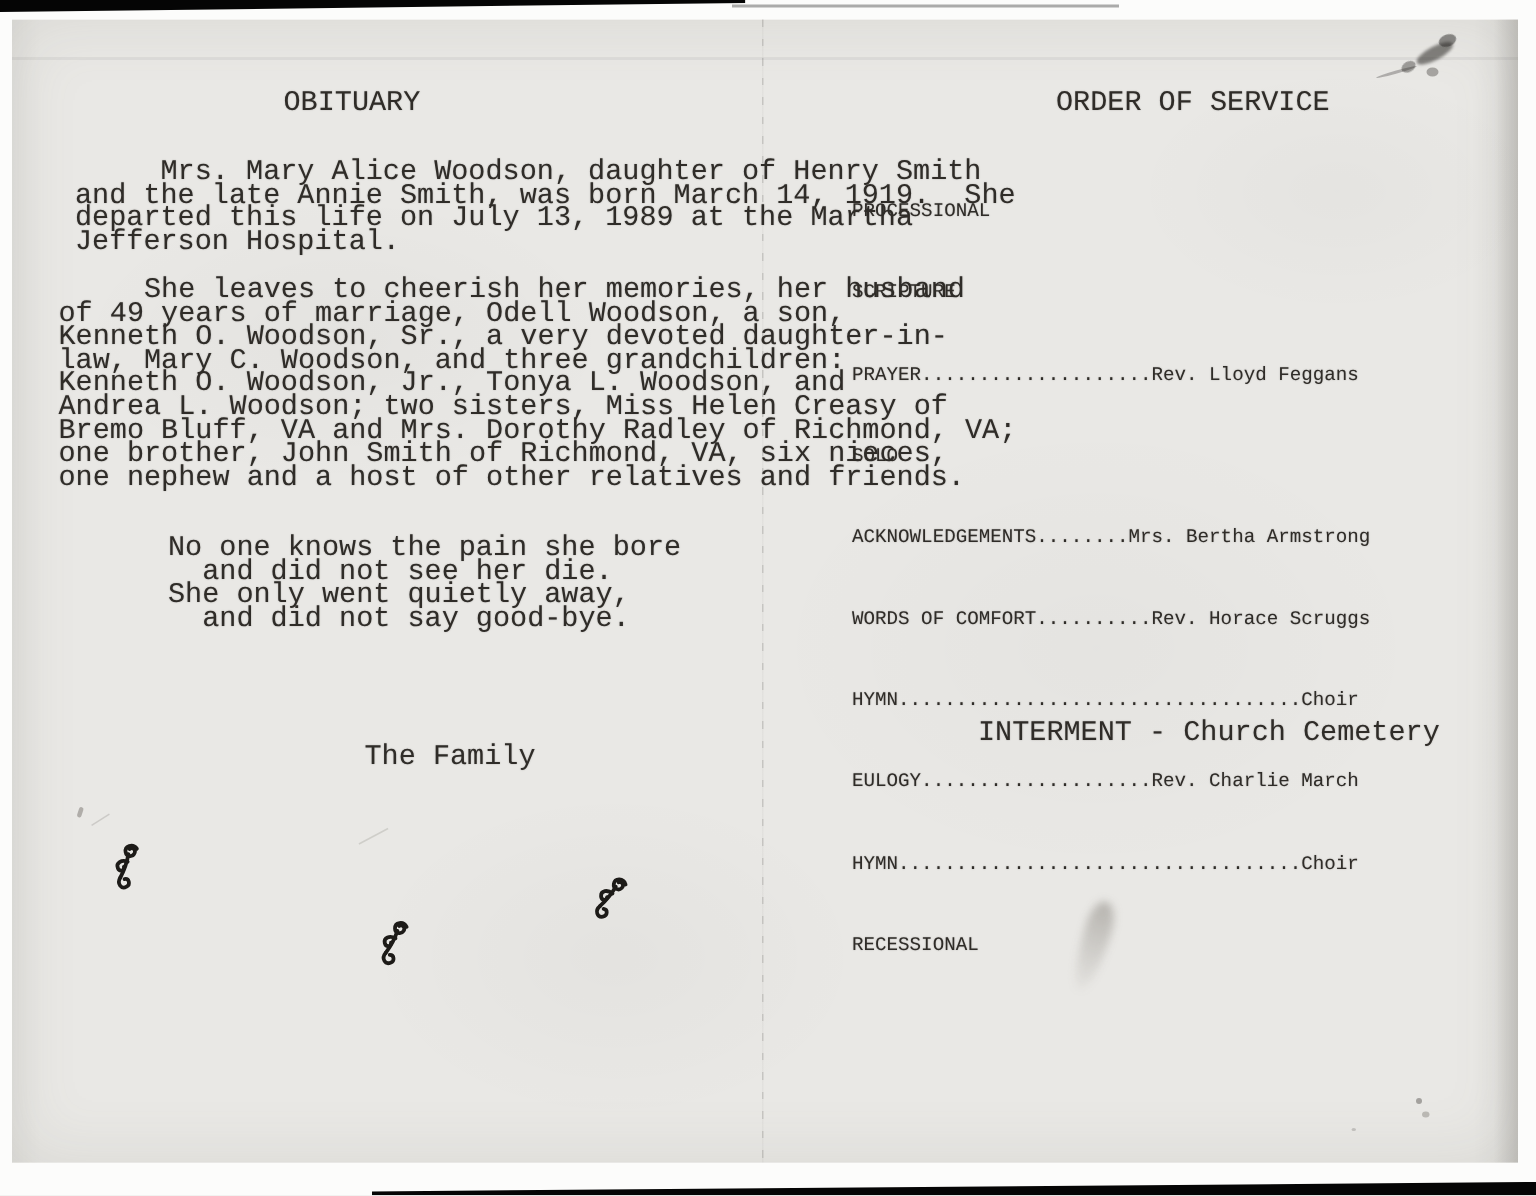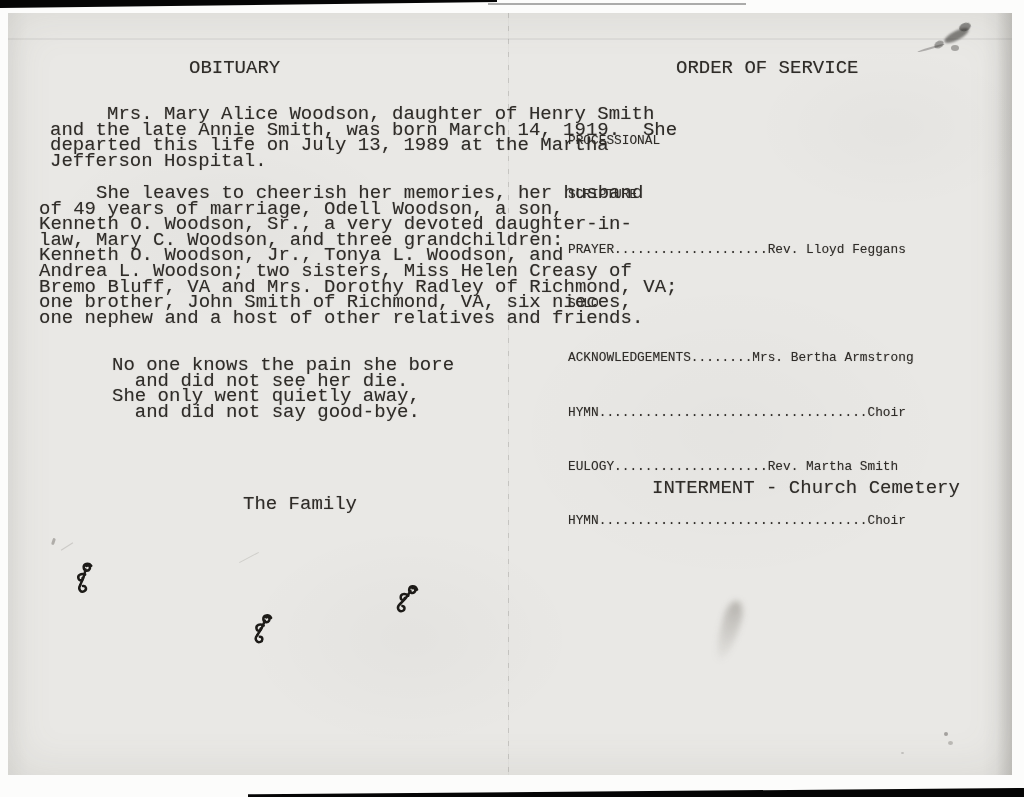--- a/index.html
+++ b/index.html
@@ -121,30 +121,32 @@
     <path d="M14.5 8.5 C13 14 10.5 19 7.5 23.5"></path>
     <path d="M7.5 23.5 C4.5 27.5 7.5 31.5 11 30 C14 28.7 13.2 24.5 10.2 24.8"></path>
     <path d="M13.5 13.5 C9.5 11.5 5.5 13.5 6.5 17 C7.3 19.8 11 19.4 10.6 16.6"></path>
   </g>
 </svg>
 
 <div class="hairline" style="left:52px;top:538px;width:3px;height:7px;transform:rotate(18deg);border-radius:2px;"></div>
 <div class="hairline" style="left:60px;top:546px;width:14px;height:1px;transform:rotate(-32deg);opacity:.5;"></div>
 <div class="hairline" style="left:238px;top:557px;width:22px;height:1px;transform:rotate(-28deg);opacity:.45;"></div>
 
-<div class="mono" style="left:676px;top:61px;">ORDER OF SERVICE</div>
+<div class="mono" style="left:704px;top:61px;">ORDER OF SERVICE</div>
 <div class="service-list">
   <div class="service-line">PROCESSIONAL</div>
   <div class="service-line">SCRIPTURE</div>
   <div class="service-line">PRAYER....................Rev. Lloyd Feggans</div>
   <div class="service-line">SOLO</div>
   <div class="service-line">ACKNOWLEDGEMENTS........Mrs. Bertha Armstrong</div>
+  <div class="service-line">WORDS OF COMFORT..........Rev. Horace Scruggs</div>
   <div class="service-line">HYMN...................................Choir</div>
-  <div class="service-line">EULOGY....................Rev. Martha Smith</div>
+  <div class="service-line">EULOGY....................Rev. Charlie March</div>
   <div class="service-line">HYMN...................................Choir</div>
+  <div class="service-line">RECESSIONAL</div>
 </div>
 <div class="mono" style="left:652px;top:481px;text-align:right;">INTERMENT - Church Cemetery</div>
 
 <div class="smudge-cluster">
   <div class="blob" style="left:28px;top:13px;width:27px;height:9px;transform:rotate(-28deg);background:rgba(40,38,35,0.55);filter:blur(1px);"></div>
   <div class="blob" style="left:44px;top:5px;width:12px;height:8px;transform:rotate(-20deg);background:rgba(40,38,35,0.5);filter:blur(0.5px);"></div>
   <div class="blob" style="left:19px;top:23px;width:10px;height:7px;transform:rotate(-30deg);background:rgba(40,38,35,0.4);filter:blur(0.5px);"></div>
   <div class="blob" style="left:36px;top:27px;width:8px;height:6px;background:rgba(40,38,35,0.35);filter:blur(0.5px);"></div>
   <div class="blob" style="left:2px;top:29px;width:28px;height:2px;transform:rotate(-16deg);background:rgba(40,38,35,0.3);"></div>
 </div>

